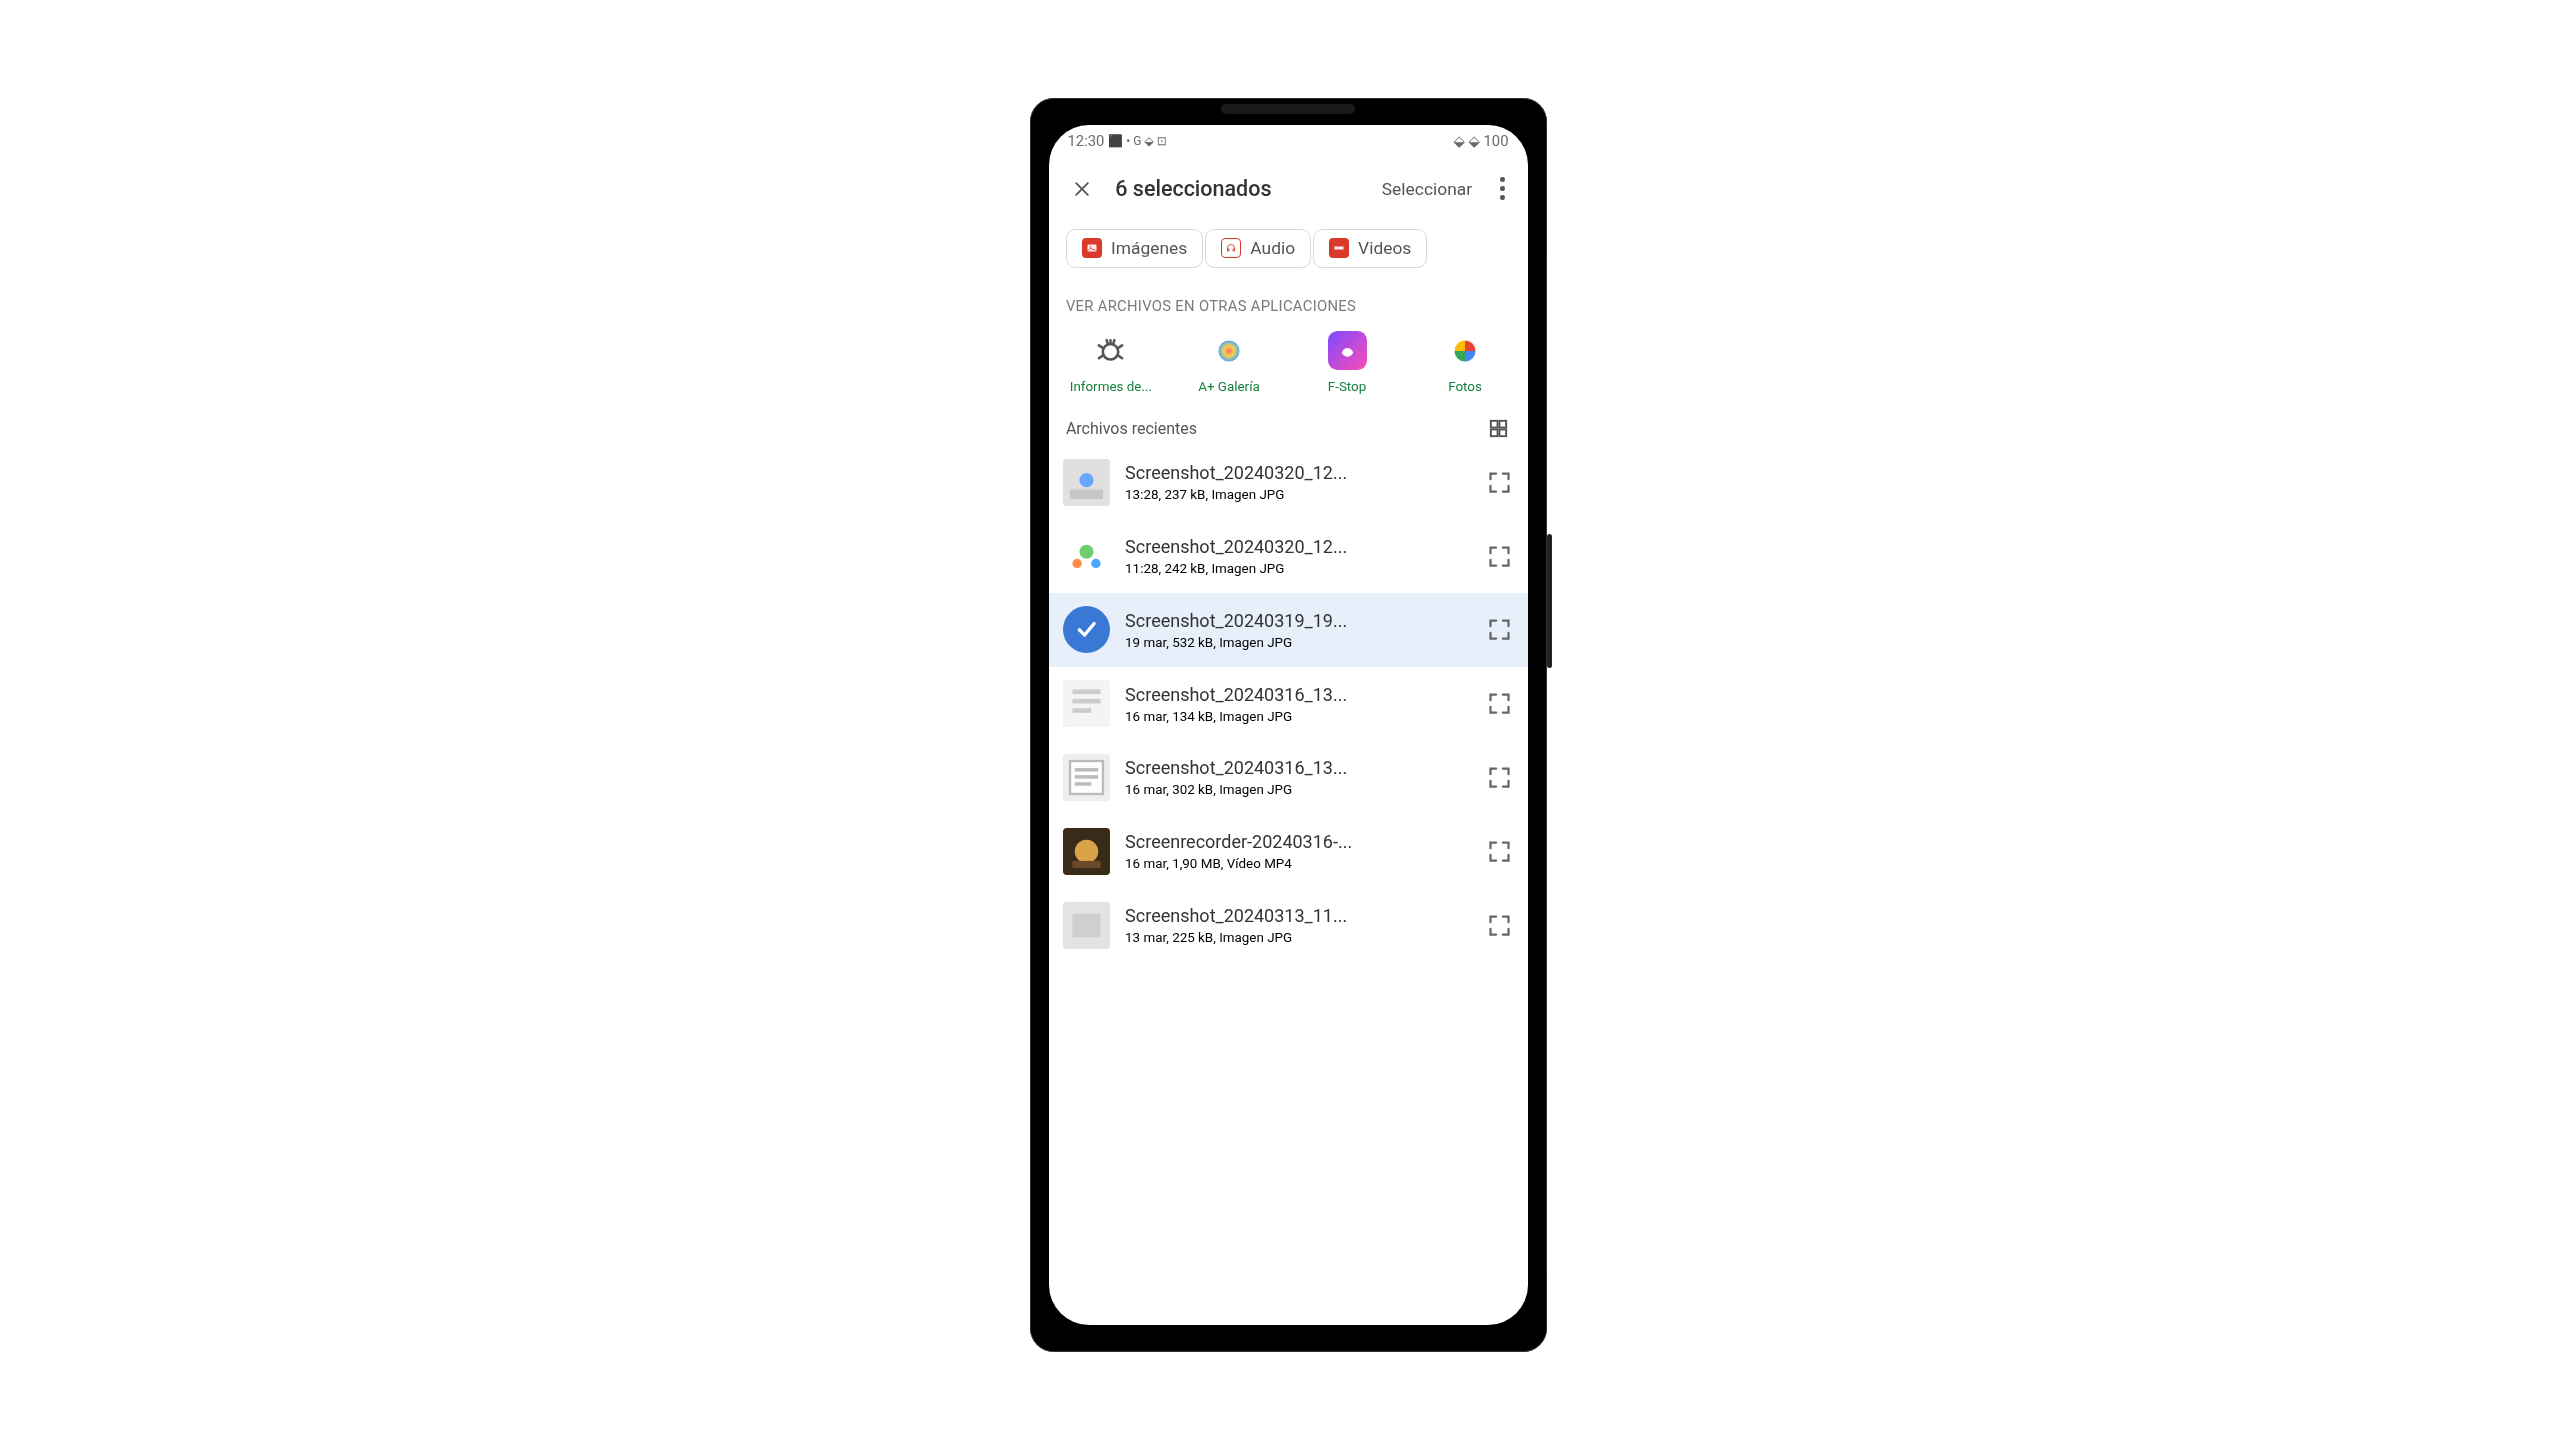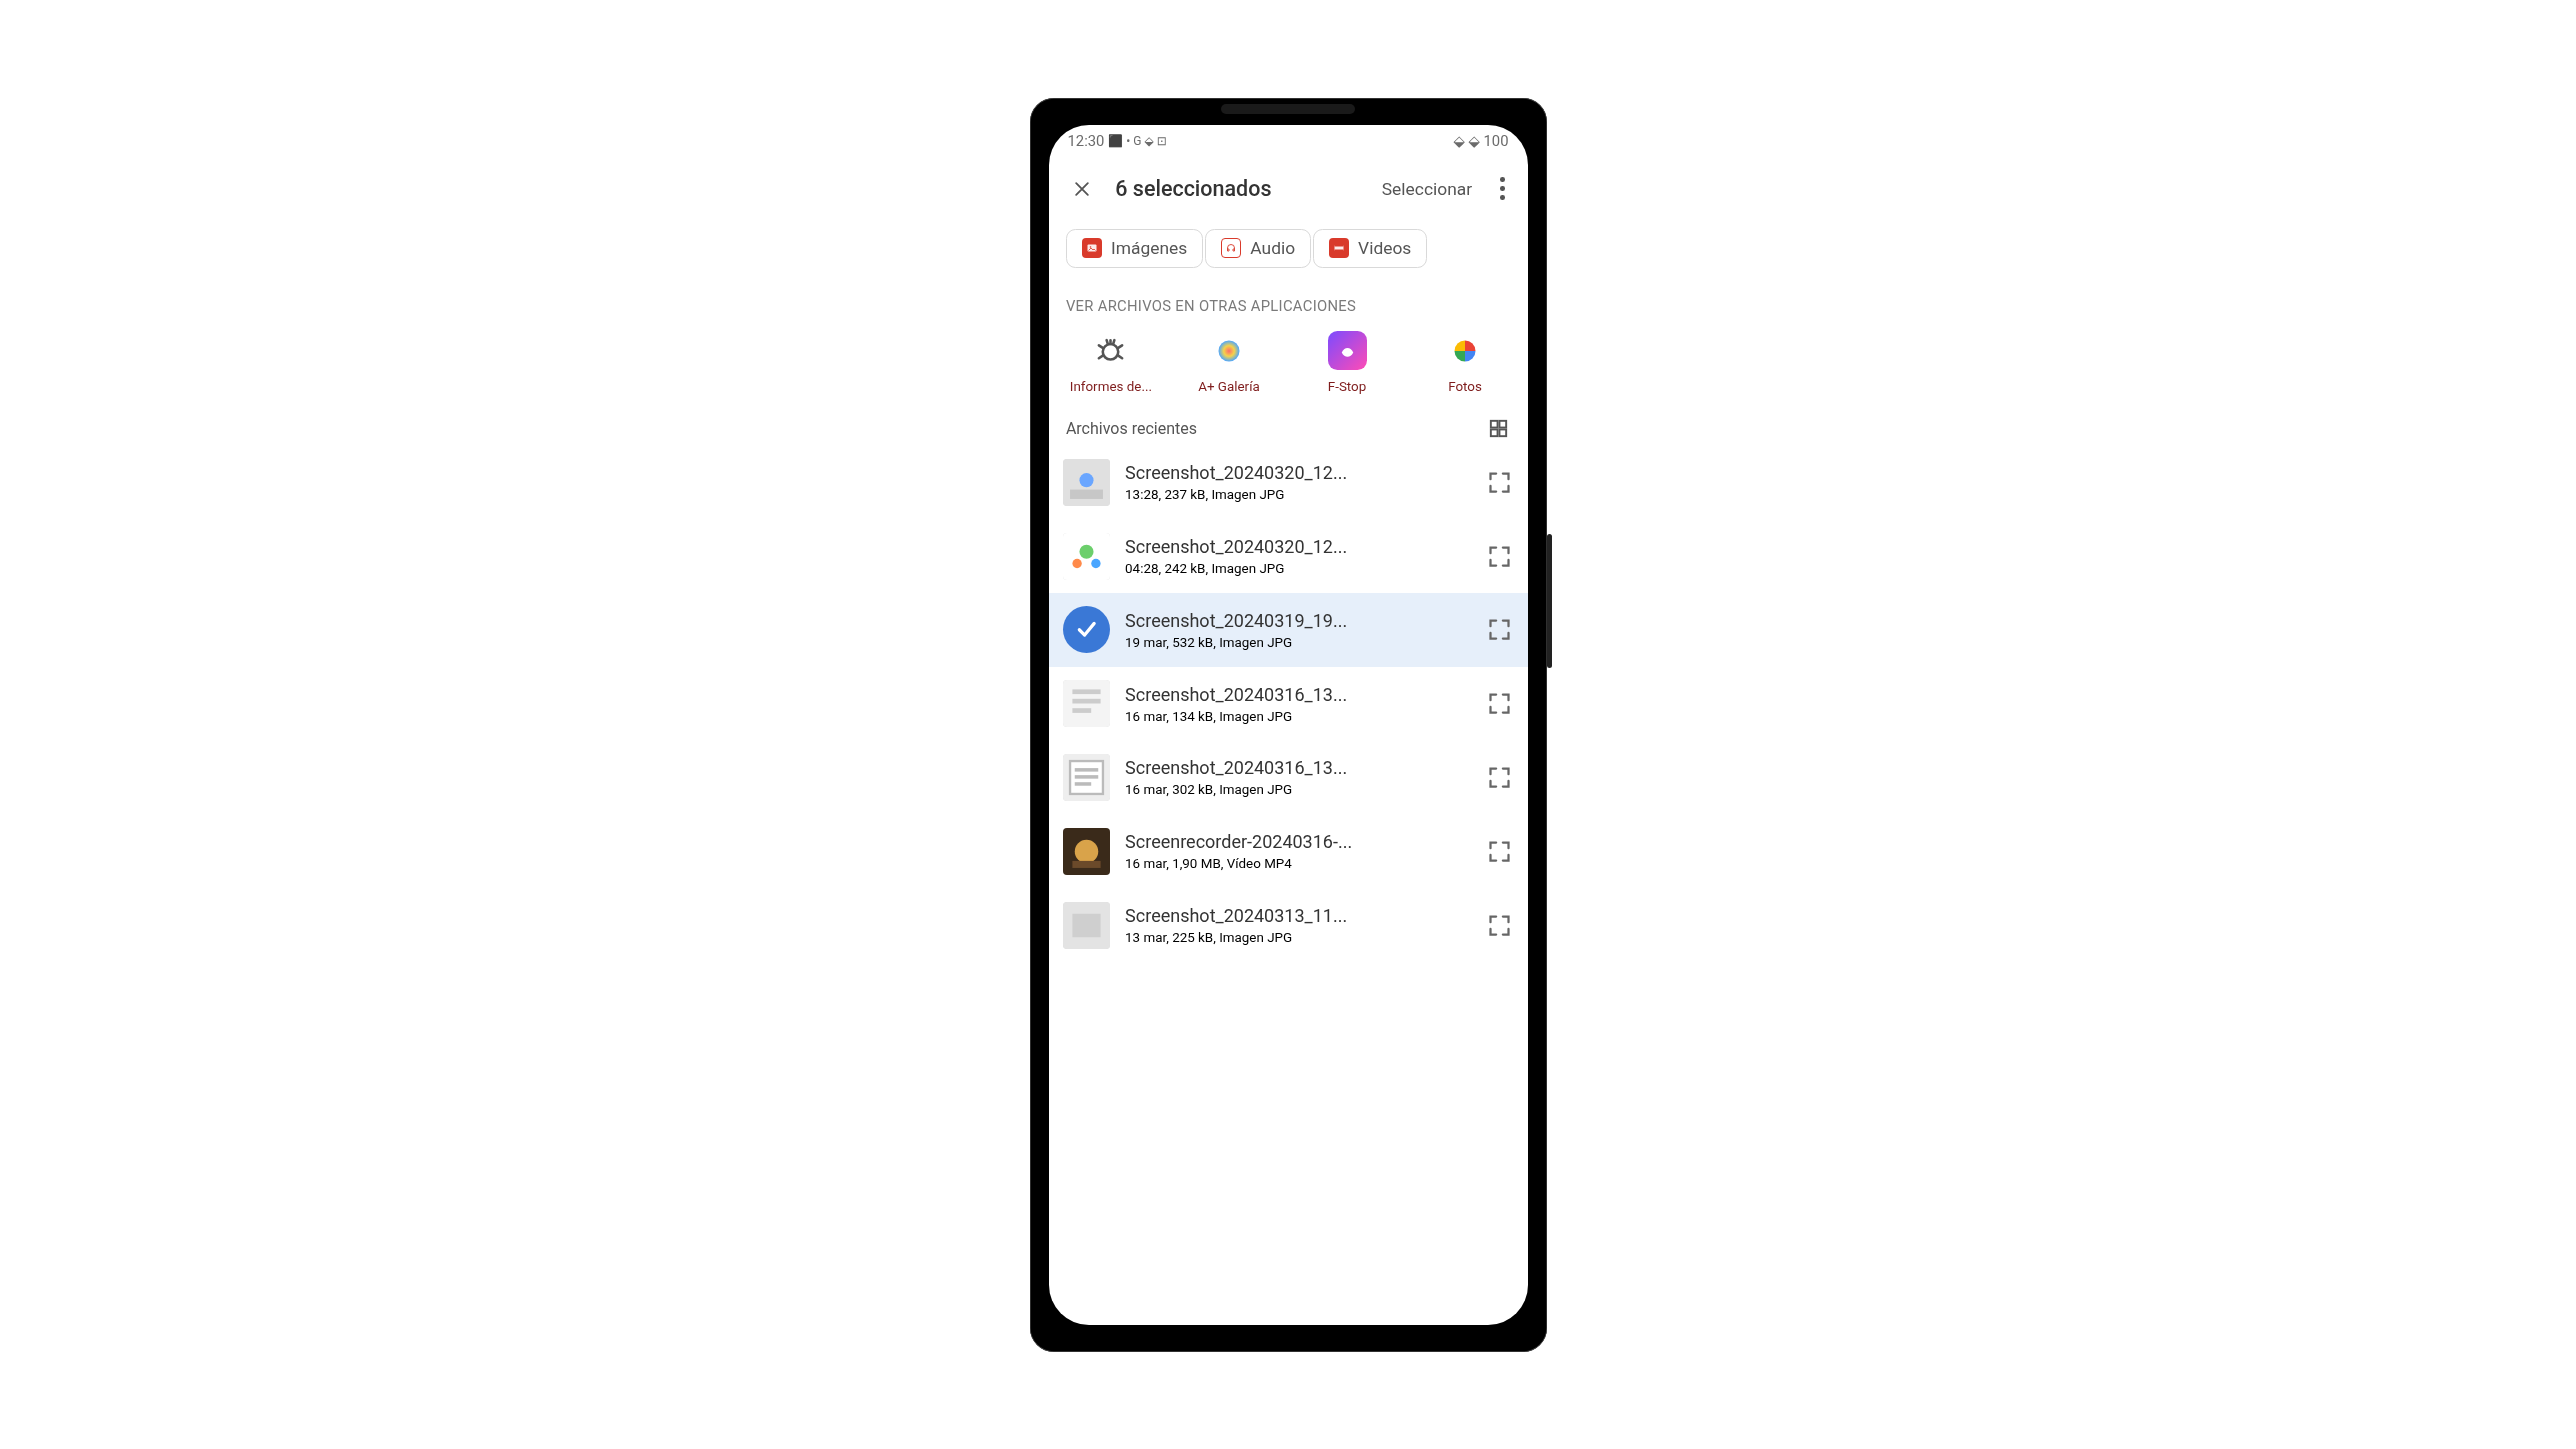--- a/index.html
+++ b/index.html
@@ -135,21 +135,21 @@
     display: flex;
     flex-direction: column;
     align-items: center;
     gap: 9.4px;
     cursor: pointer;
   }
   .app-icon {
     width: 39px; height: 39px; border-radius: 9.4px;
     display: flex; align-items: center; justify-content: center;
   }
-  .app-label { font-size: 13.4px; color: #7f1d1d; text-align: center; }
+  .app-label { font-size: 13.4px; color: #15803d; text-align: center; }
 
   
   .recent-header {
     display: flex;
     align-items: center;
     justify-content: space-between;
     padding: 6.7px 17.4px 5.4px;
   }
   .recent-title { font-size: 16px; color: #555; }
   .grid-toggle svg { display: block; }
@@ -340,21 +340,21 @@
         <div class="thumb">
           <svg class="tmini" viewBox="0 0 20 20">
               <rect width="20" height="20" fill="#fff"></rect>
               <circle cx="10" cy="8" r="3" fill="#6ccf6c"></circle>
               <circle cx="6" cy="13" r="2" fill="#ff8a4a"></circle>
               <circle cx="14" cy="13" r="2" fill="#4aa6ff"></circle>
             </svg>
         </div>
         <div class="file-info">
           <div class="file-name">Screenshot_20240320_12...</div>
-          <div class="file-meta">04:28, 242 kB, Imagen JPG</div>
+          <div class="file-meta">11:28, 242 kB, Imagen JPG</div>
         </div>
         <div class="expand">
           <svg viewBox="0 0 24 24">
               <path d="M4 9V4h5M20 9V4h-5M4 15v5h5M20 15v5h-5" stroke="#666" stroke-width="2" fill="none" stroke-linecap="round"></path>
             </svg>
         </div>
       </div>
 
       <div class="file-row selected">
         <div class="thumb sel">

